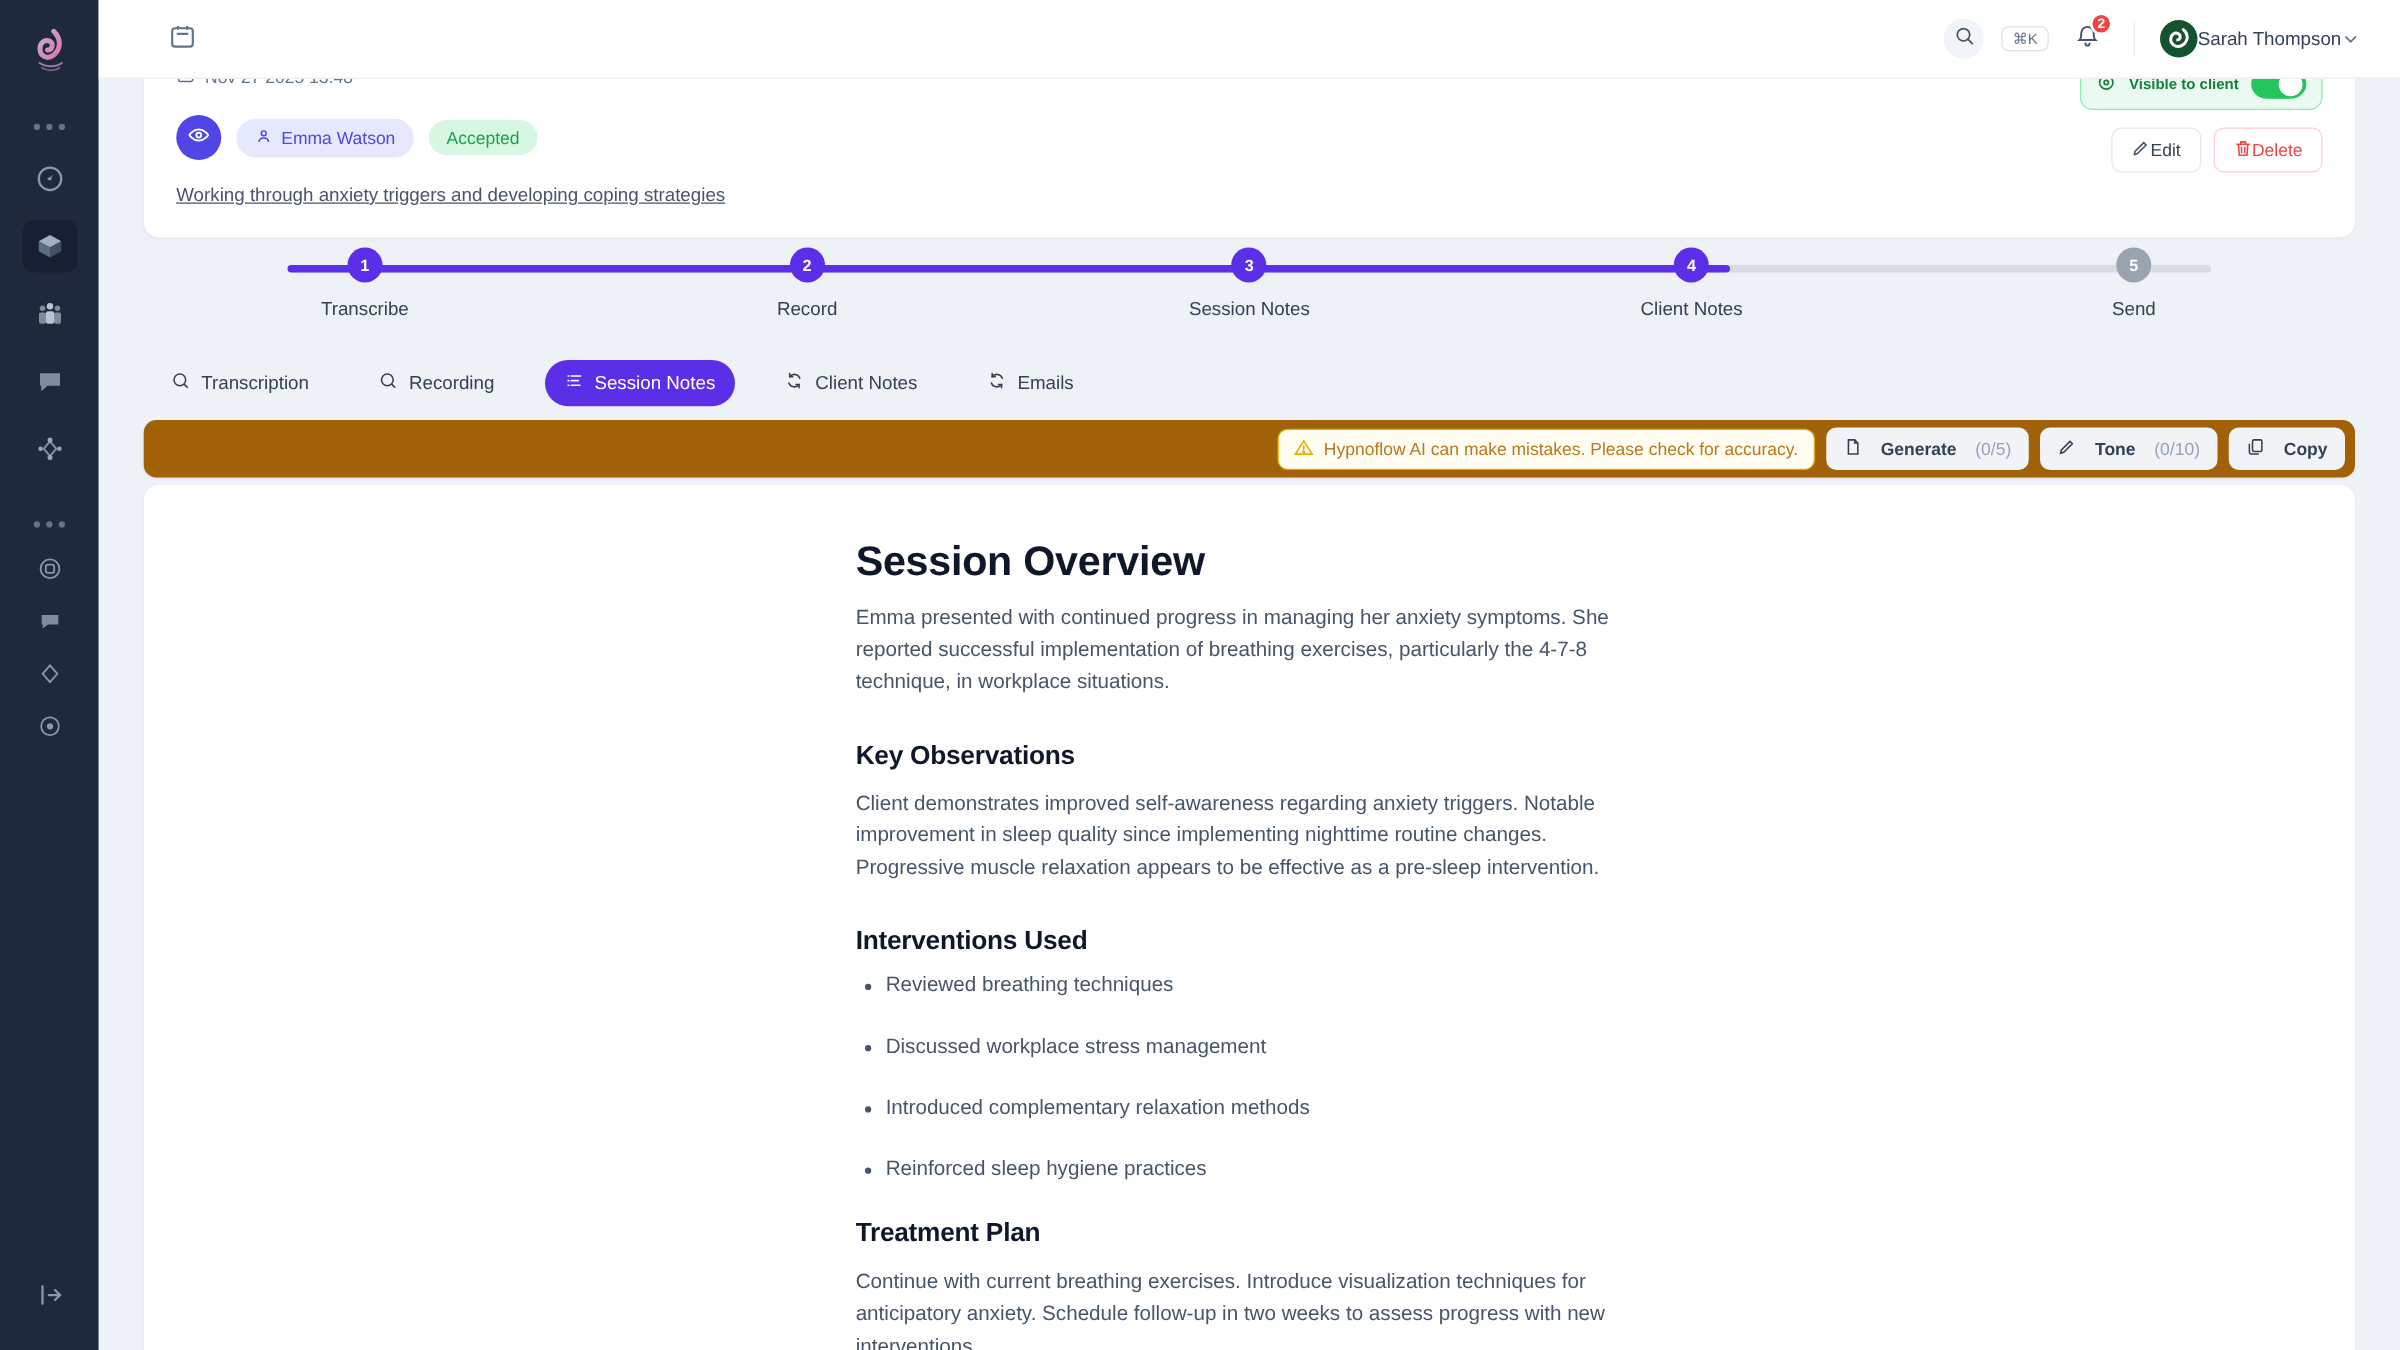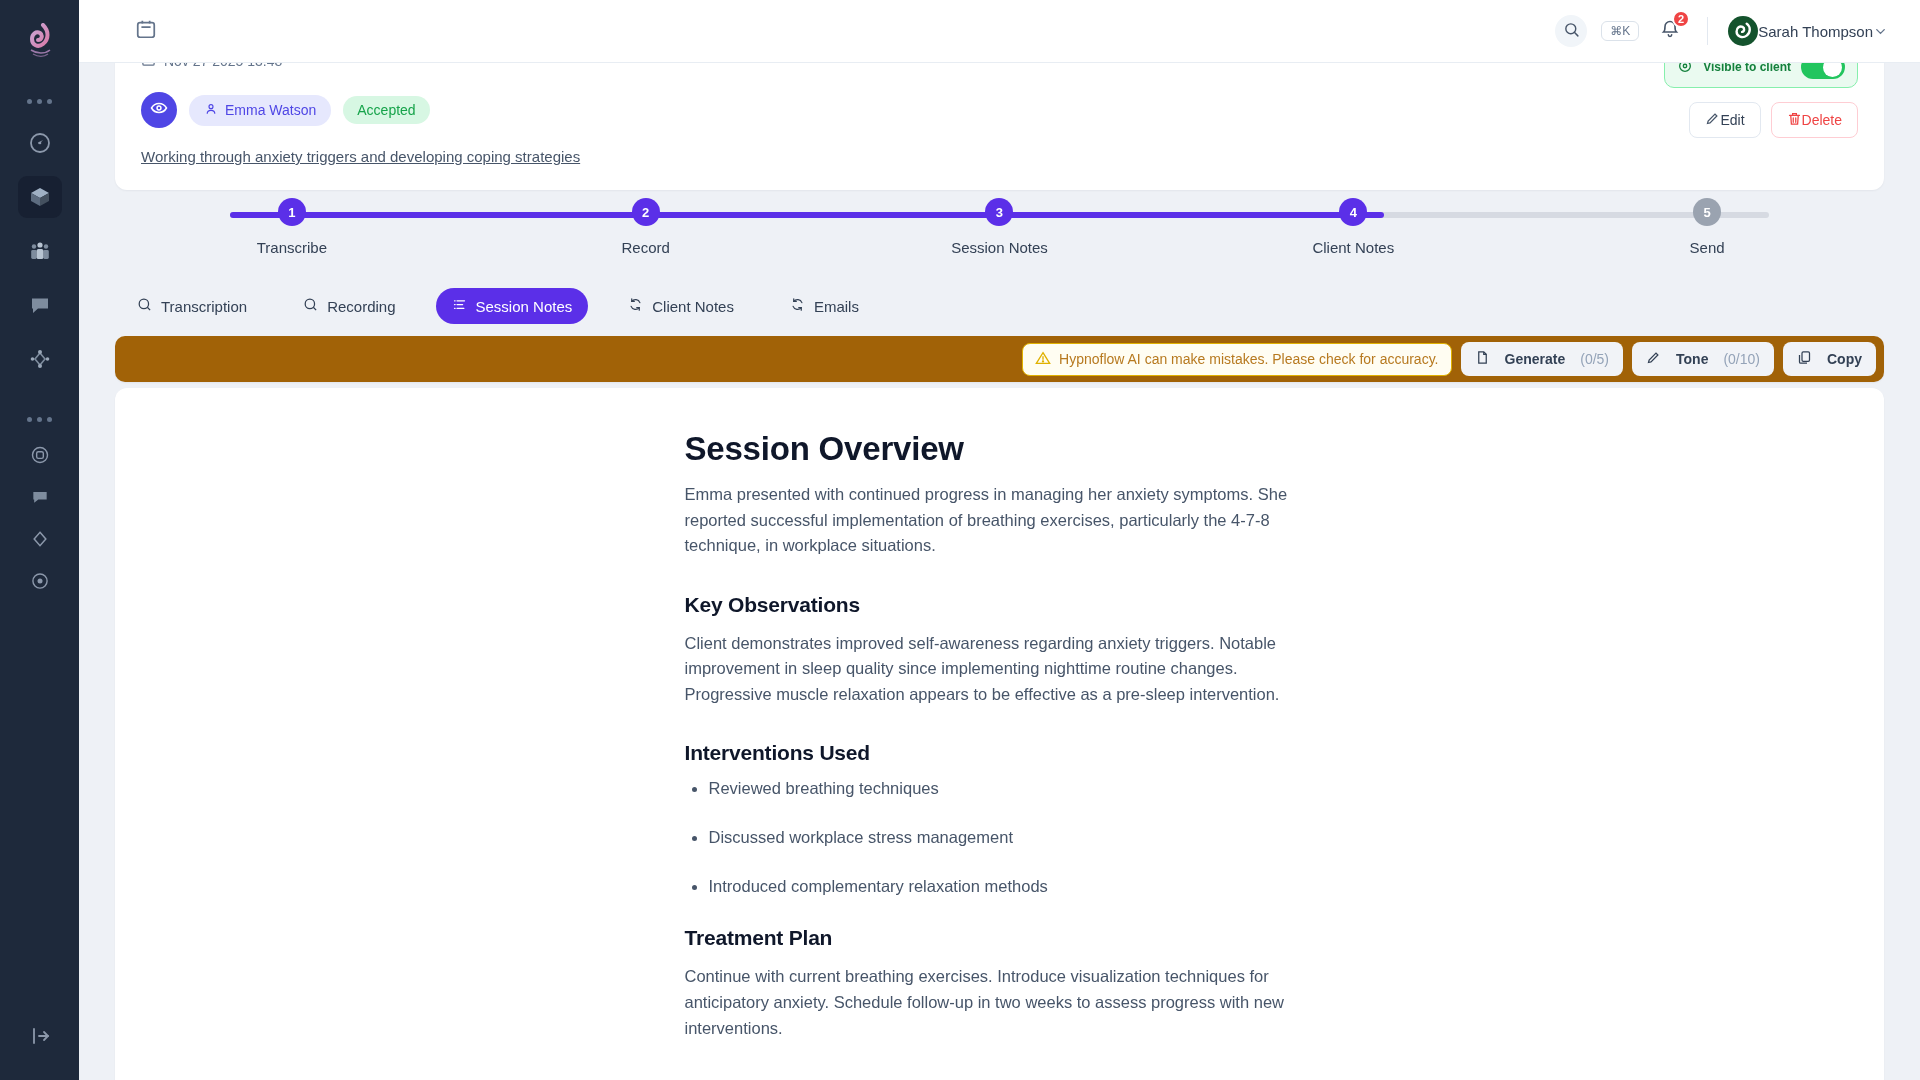--- a/index.html
+++ b/index.html
@@ -520,20 +520,21 @@
         <p>Emma presented with continued progress in managing her anxiety symptoms. She reported successful implementation of breathing exercises, particularly the 4-7-8 technique, in workplace situations.</p>
 
         <h2 class="sub">Key Observations</h2>
         <p>Client demonstrates improved self-awareness regarding anxiety triggers. Notable improvement in sleep quality since implementing nighttime routine changes. Progressive muscle relaxation appears to be effective as a pre-sleep intervention.</p>
 
         <h2 class="sub">Interventions Used</h2>
         <ul>
           <li>Reviewed breathing techniques</li>
           <li>Discussed workplace stress management</li>
           <li>Introduced complementary relaxation methods</li>
+          <li>Reinforced sleep hygiene practices</li>
         </ul>
 
         <h2 class="sub" style="margin-top:10px;">Treatment Plan</h2>
         <p>Continue with current breathing exercises. Introduce visualization techniques for anticipatory anxiety. Schedule follow-up in two weeks to assess progress with new interventions.</p>
       </div>
     </div>
   </div>
 
   <div class="topbar">
     <div class="cal-btn">

